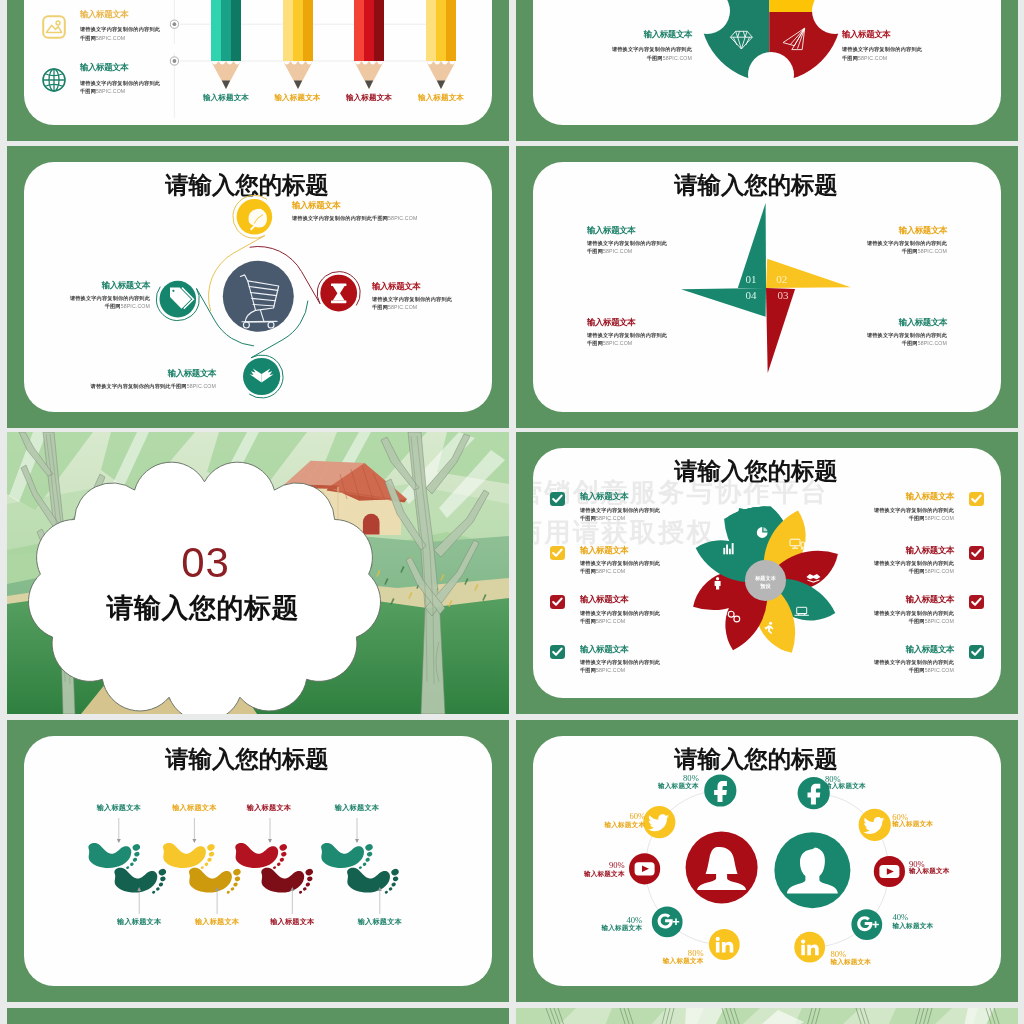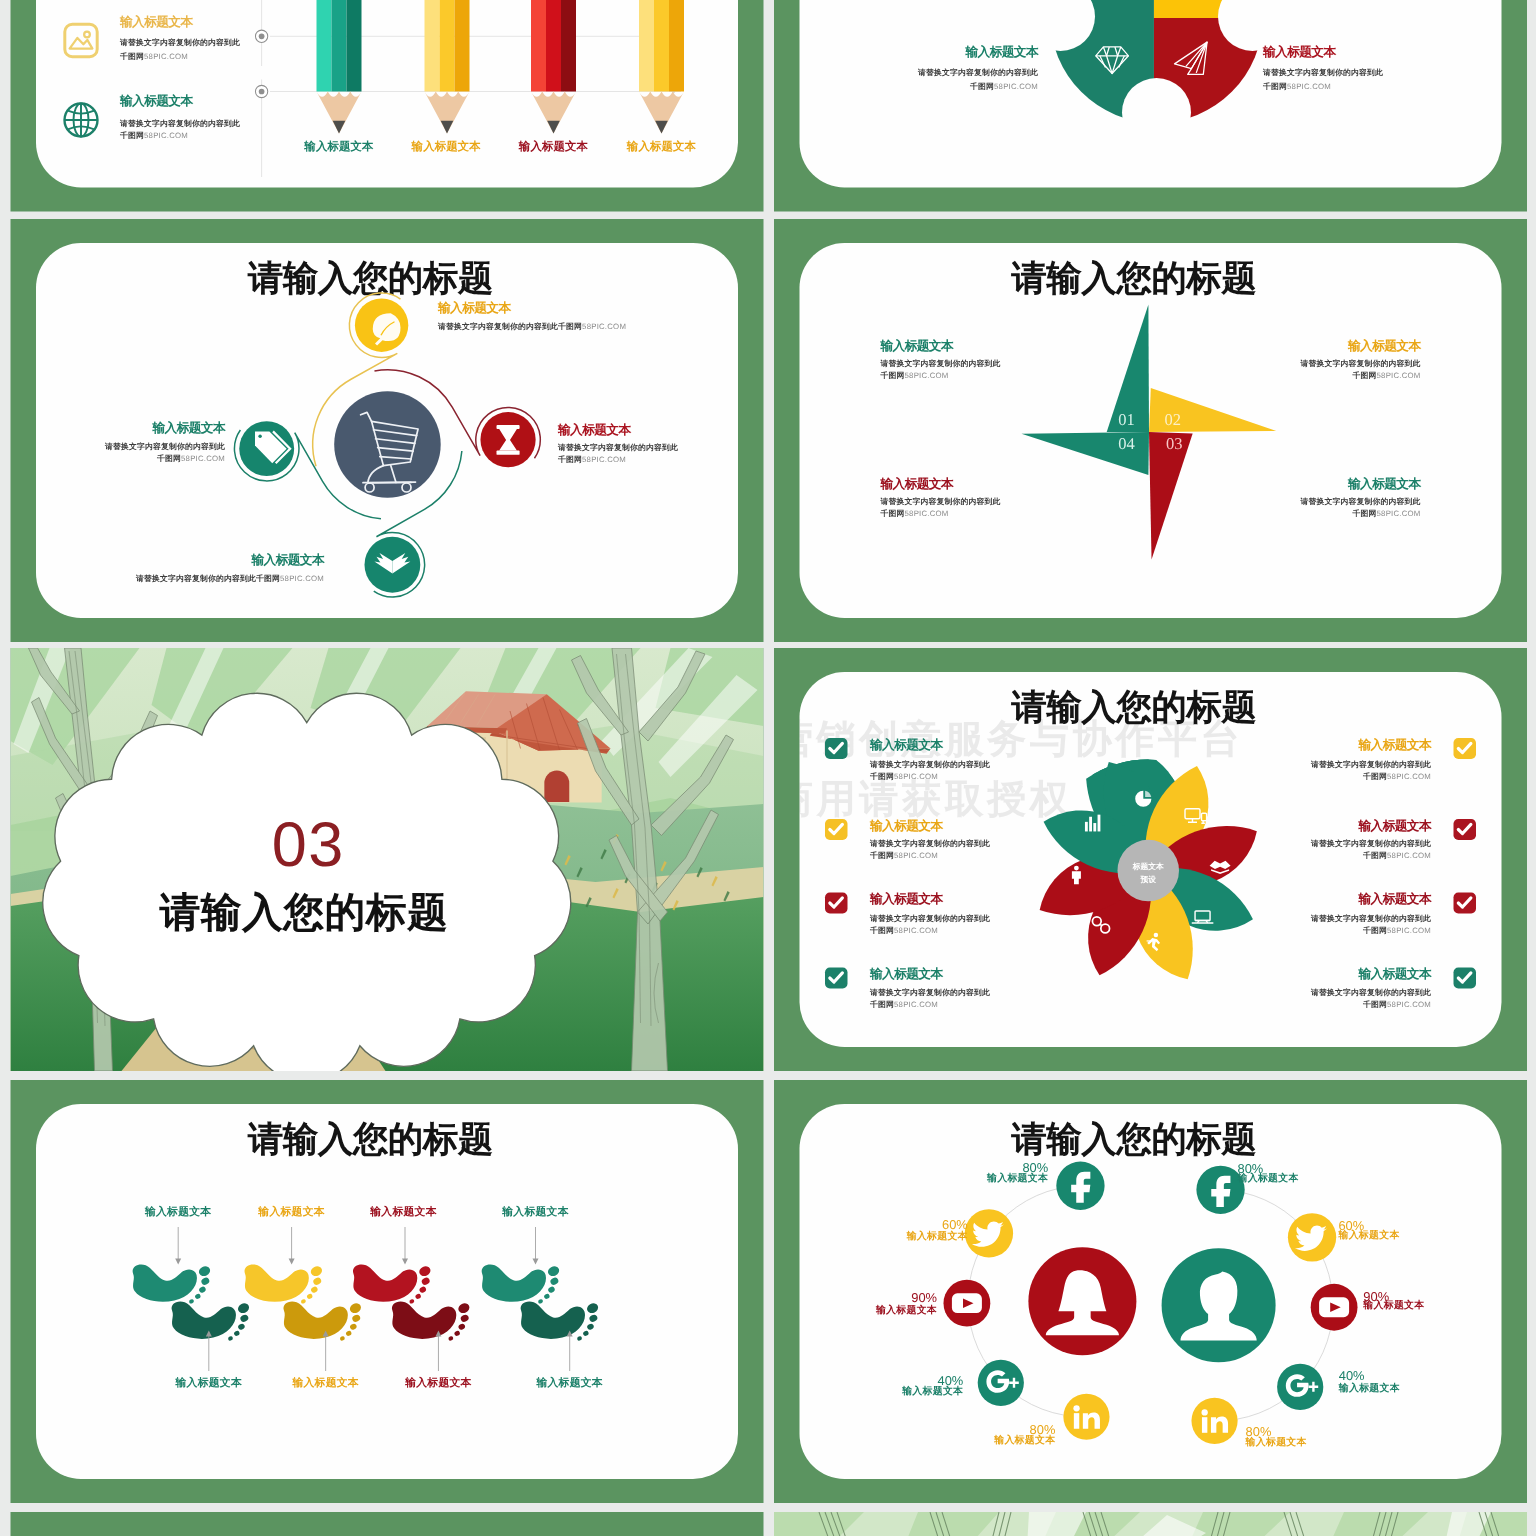--- a/index.html
+++ b/index.html
@@ -98,21 +98,21 @@
 .wm2{left:-17px;top:71px;}
 </style>
 <style>
 
 .ft-svg{position:absolute;left:0;top:0;}
 .ft-lbl{position:absolute;text-align:center;font-size:7.2px;font-weight:bold;line-height:1;letter-spacing:0.2px;}
 </style>
 <style>
 
 .so-svg{position:absolute;left:0;top:0;}
-.so-pct{position:absolute;font-size:8.6px;font-family:Liberation Sans, sans-serif;line-height:1;}
+.so-pct{position:absolute;font-size:8.6px;font-family:Liberation Serif, serif;line-height:1;}
 .so-lab{position:absolute;font-size:6.6px;font-weight:bold;line-height:1;letter-spacing:0.2px;}
 </style>
 
 <div id="grid">
 
 <div class="cell c0 r0">
   <div class="card">
     <div class="pen-list">
       <div class="pen-row">
         <span class="picon">

